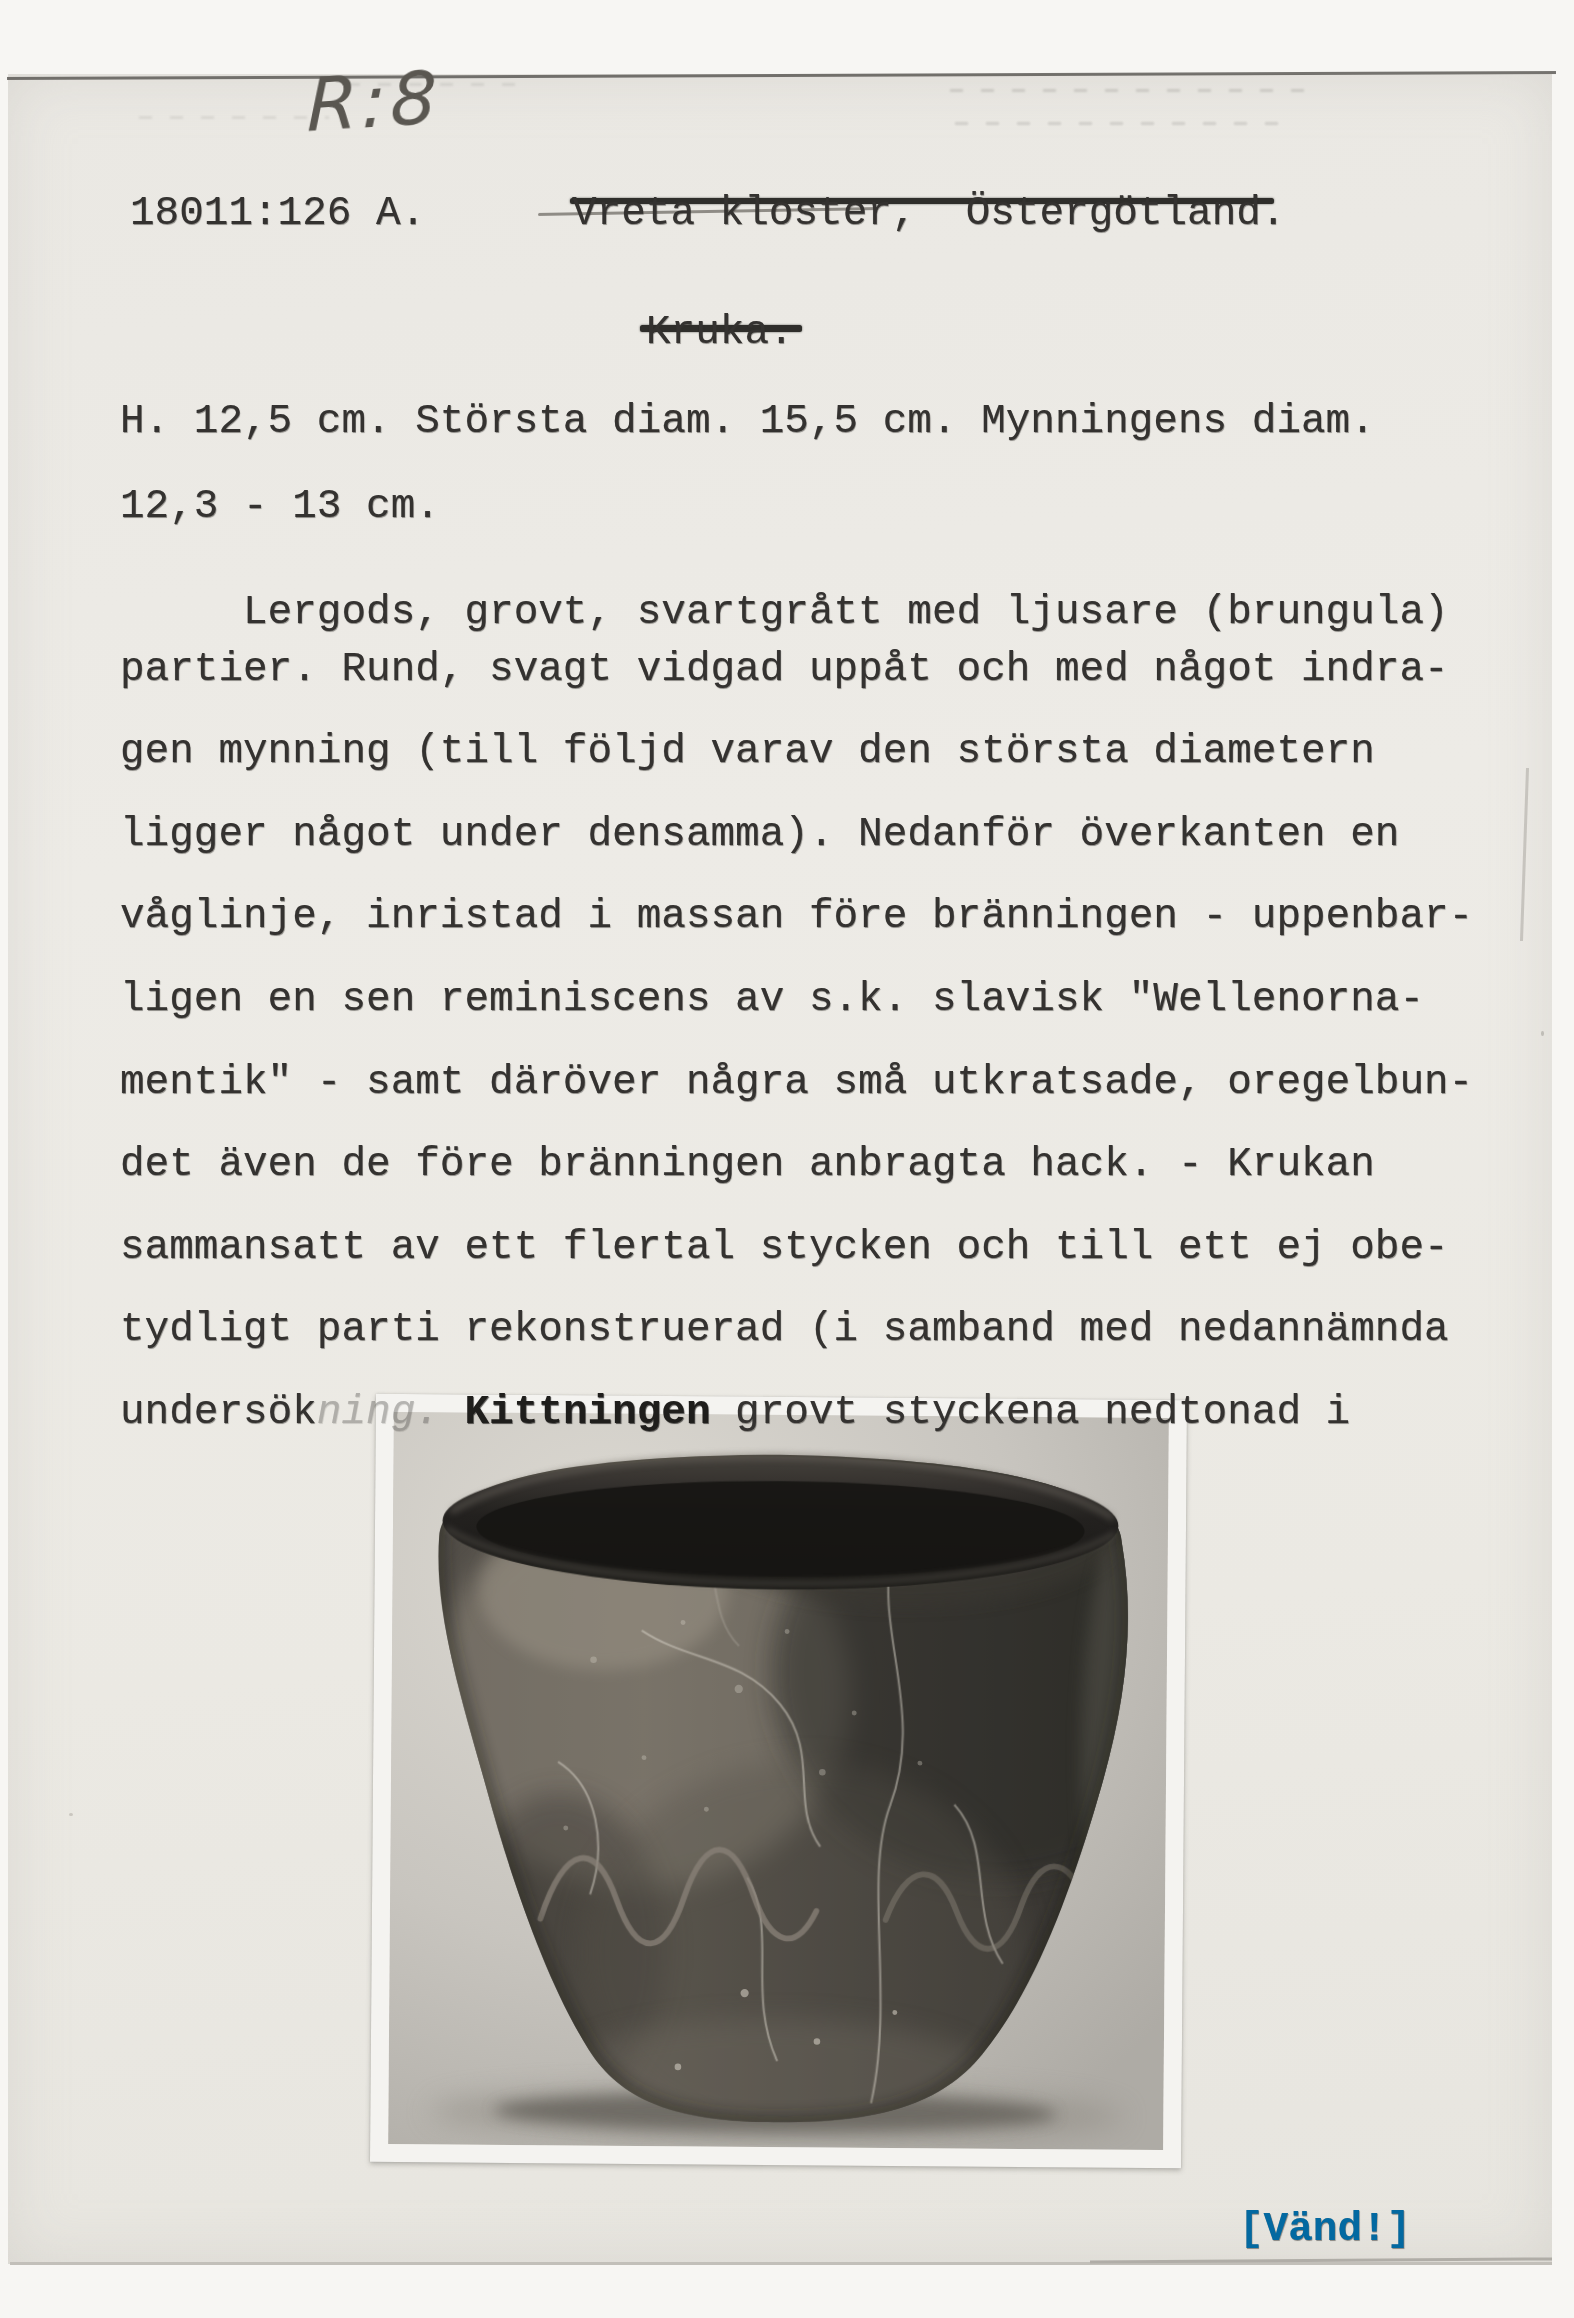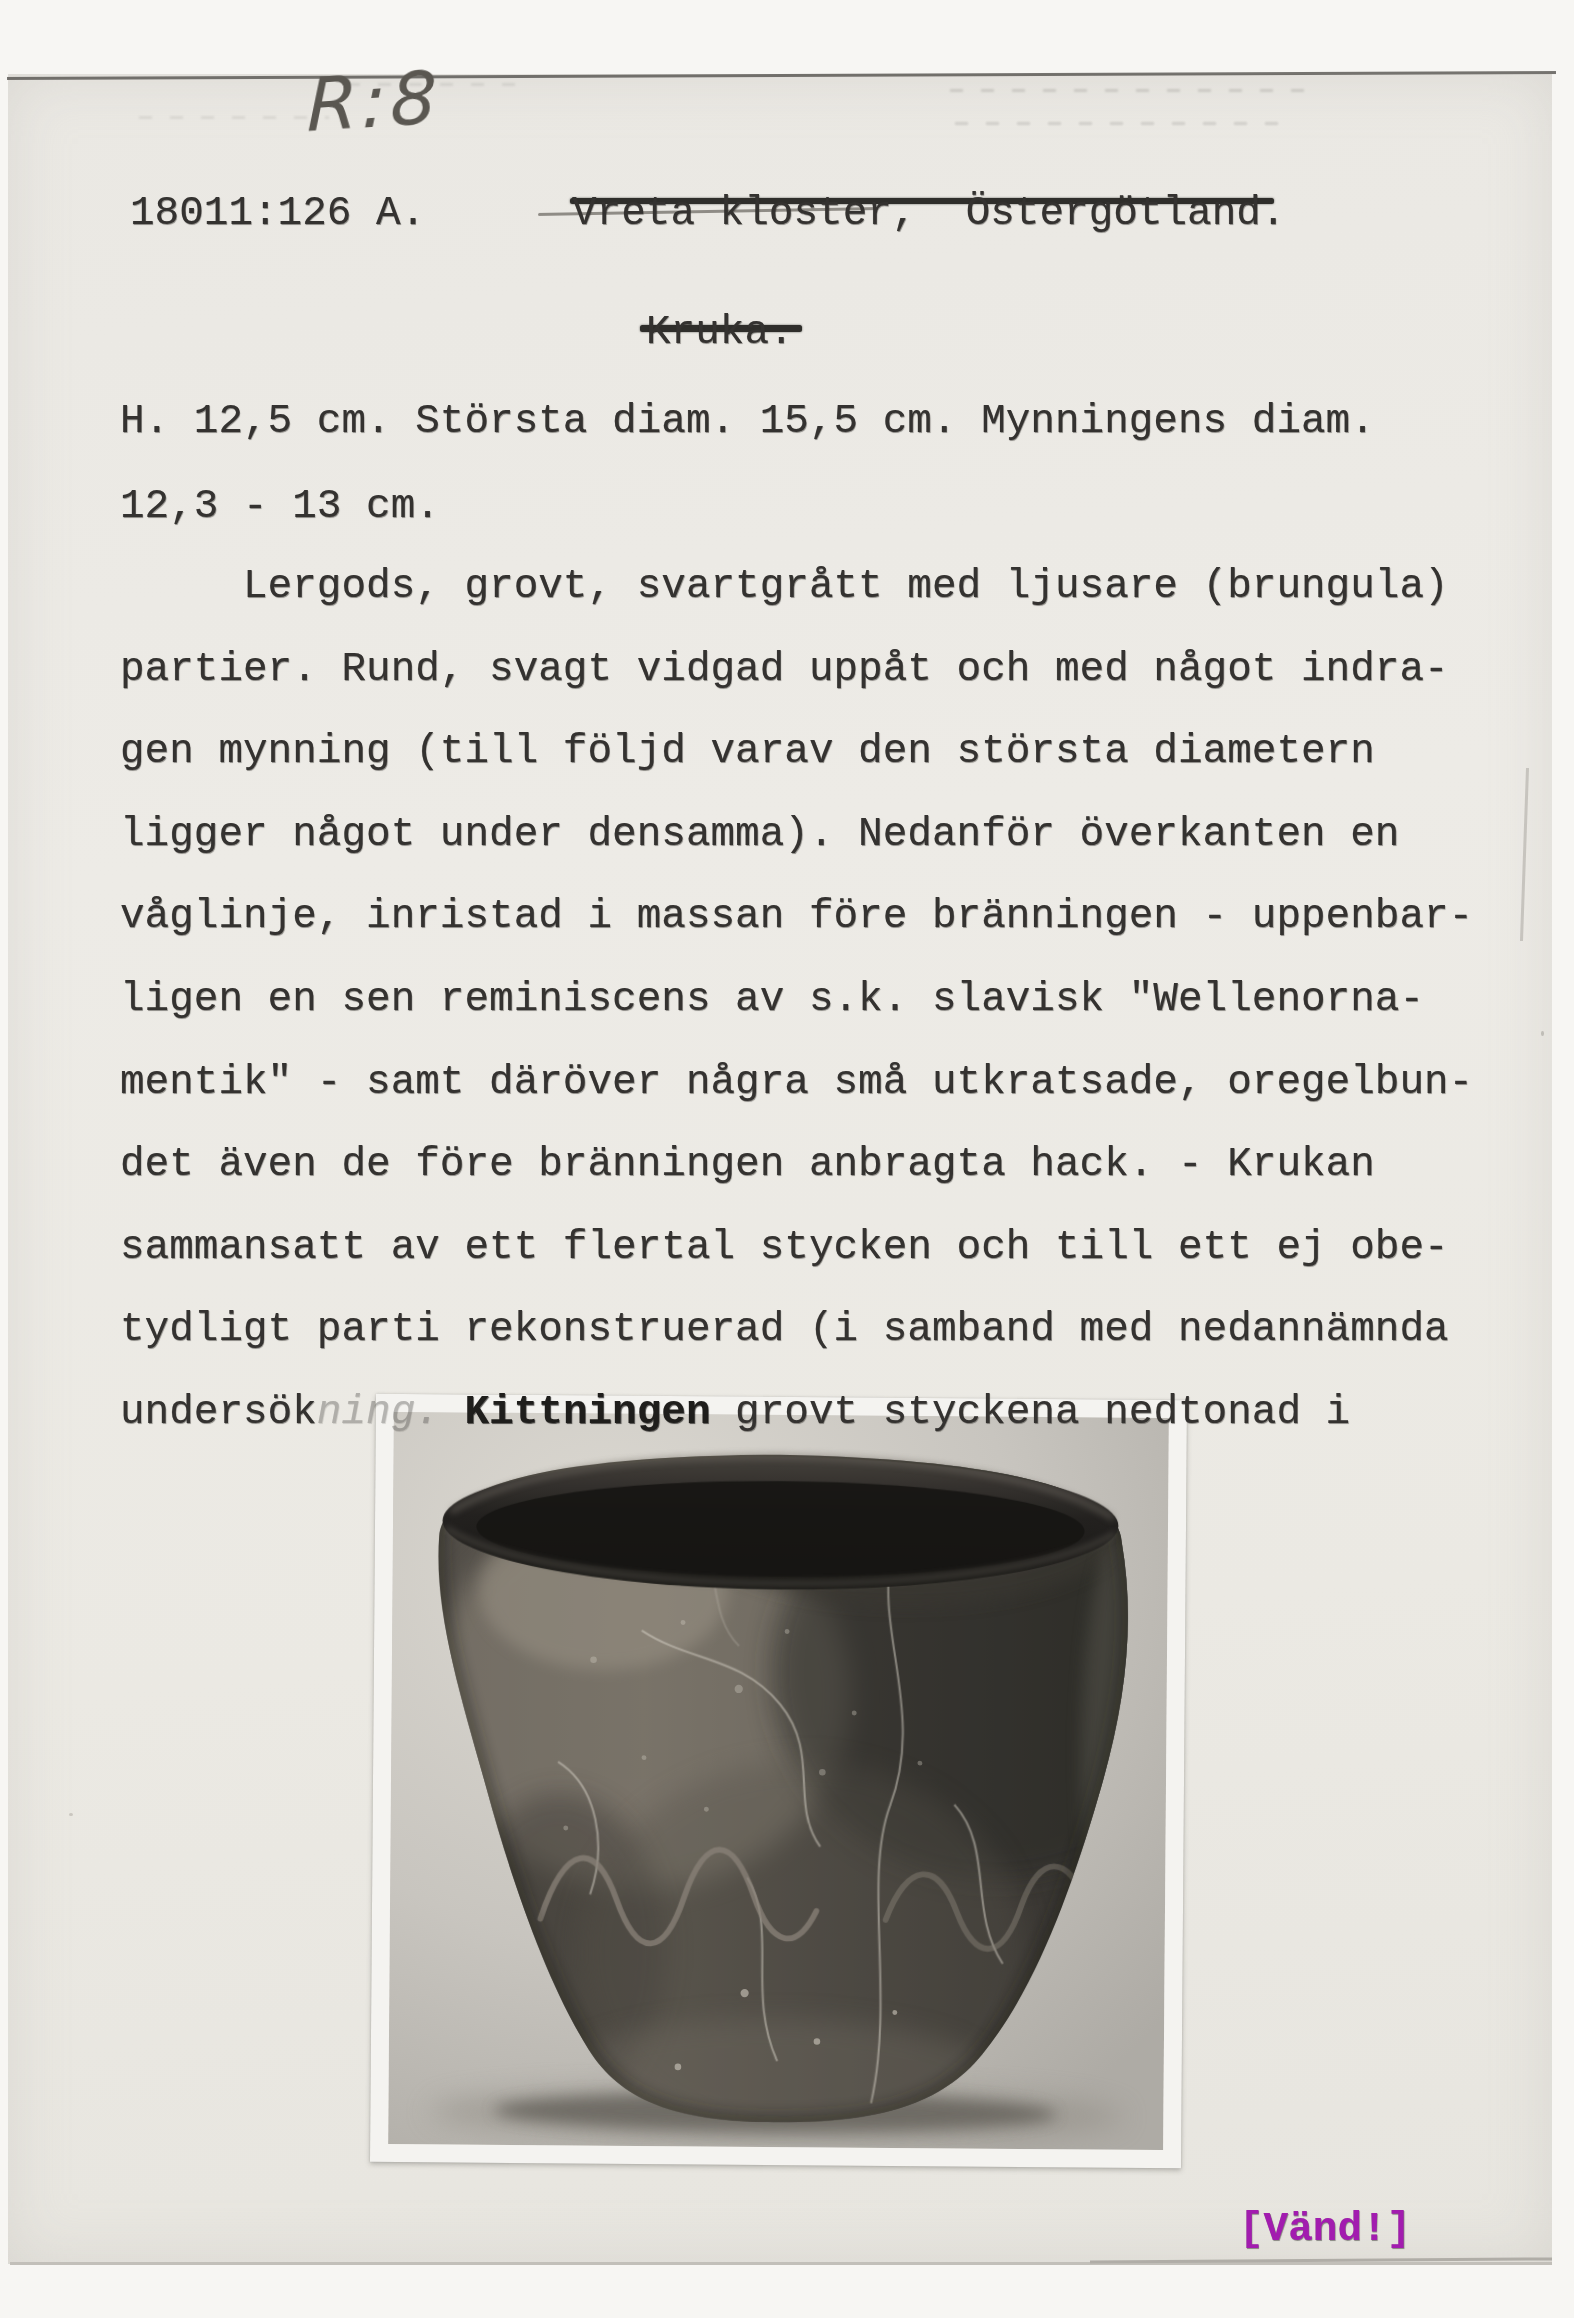--- a/index.html
+++ b/index.html
@@ -38,21 +38,21 @@
   .underline-typed{
     position:absolute;background:#2f2e2b;border-radius:2.5px;
     box-shadow:0 0 2.1px rgba(47,46,43,.8);
   }
   .underline-pencil{
     position:absolute;background:#8f8c86;border-radius:1.7px;
     transform:rotate(-1deg);filter:blur(0.5px);
   }
   .faded{opacity:.32;font-style:italic;}
   .boldseg{font-weight:bold;color:#1f1e1c;text-shadow:0.8px 0.8px 0.8px rgba(30,29,27,.7);}
-  .turn-note{font-weight:bold;color:#a21caf;}
+  .turn-note{font-weight:bold;color:#0369a1;}
   .photo-paper{
     position:absolute;left:373px;top:1397px;width:811px;height:768px;
     background:#f4f3f0;transform:rotate(.45deg);
     box-shadow:0 2.5px 5.8px rgba(90,88,84,.35),0 0 1.7px rgba(120,118,112,.4);
     z-index:1;
   }
   .photo-inner{
     position:absolute;left:18px;top:18px;right:18px;bottom:18px;
     background:#cfccc6;overflow:hidden;
   }
@@ -77,21 +77,21 @@
 <div class="mono z2" style="left:572px;top:162px;">Vreta kloster,  Östergötland.</div>
 <div class="underline-typed" style="left:570px;top:198px;width:704px;height:5.8px;"></div>
 <div class="underline-pencil" style="left:538px;top:210px;width:340px;height:3.3px;"></div>
 
 <div class="mono z2" style="left:646px;top:281px;">Kruka.</div>
 <div class="underline-typed" style="left:640px;top:325px;width:162px;height:6.6px;"></div>
 
 <div class="mono z2" style="top:370px;">H. 12,5 cm. Största diam. 15,5 cm. Mynningens diam.</div>
 <div class="mono z2" style="top:455px;">12,3 - 13 cm.</div>
 
-<div class="mono z2" style="top:535px;">     Lergods, grovt, svartgrått med ljusare (brungula)</div>
+<div class="mono z2" style="top:561px;">     Lergods, grovt, svartgrått med ljusare (brungula)</div>
 <div class="mono z2" style="top:618px;">partier. Rund, svagt vidgad uppåt och med något indra-</div>
 <div class="mono z2" style="top:700px;">gen mynning (till följd varav den största diametern</div>
 <div class="mono z2" style="top:783px;">ligger något under densamma). Nedanför överkanten en</div>
 <div class="mono z2" style="top:865px;">våglinje, inristad i massan före bränningen - uppenbar-</div>
 <div class="mono z2" style="top:948px;">ligen en sen reminiscens av s.k. slavisk "Wellenorna-</div>
 <div class="mono z2" style="top:1031px;">mentik" - samt däröver några små utkratsade, oregelbun-</div>
 <div class="mono z2" style="top:1113px;">det även de före bränningen anbragta hack. - Krukan</div>
 <div class="mono z2" style="top:1196px;">sammansatt av ett flertal stycken och till ett ej obe-</div>
 <div class="mono z2" style="top:1278px;">tydligt parti rekonstruerad (i samband med nedannämnda</div>
 <div class="mono z2" style="top:1361px;"><span>undersök</span><span class="faded">ning. </span><span class="boldseg">Kittningen</span><span> grovt styckena nedtonad i</span></div>

